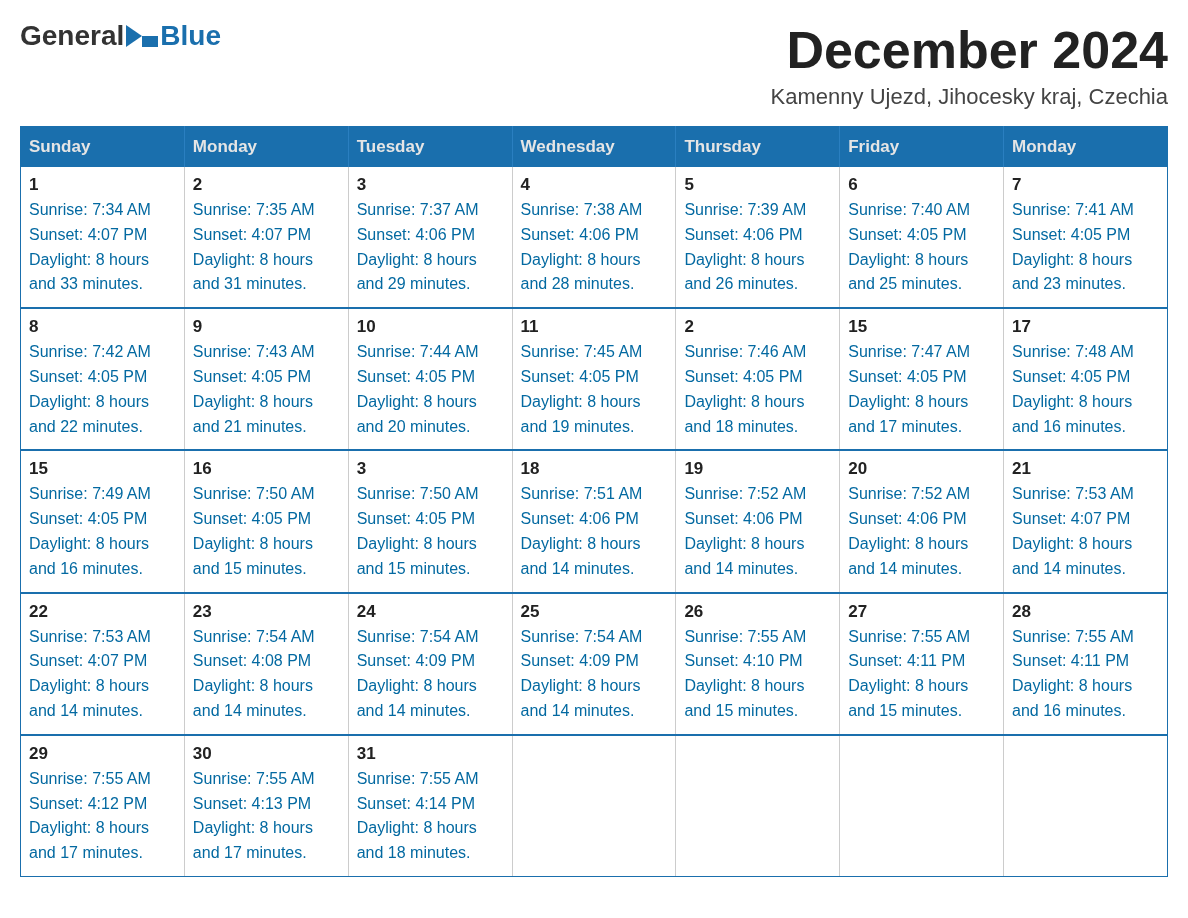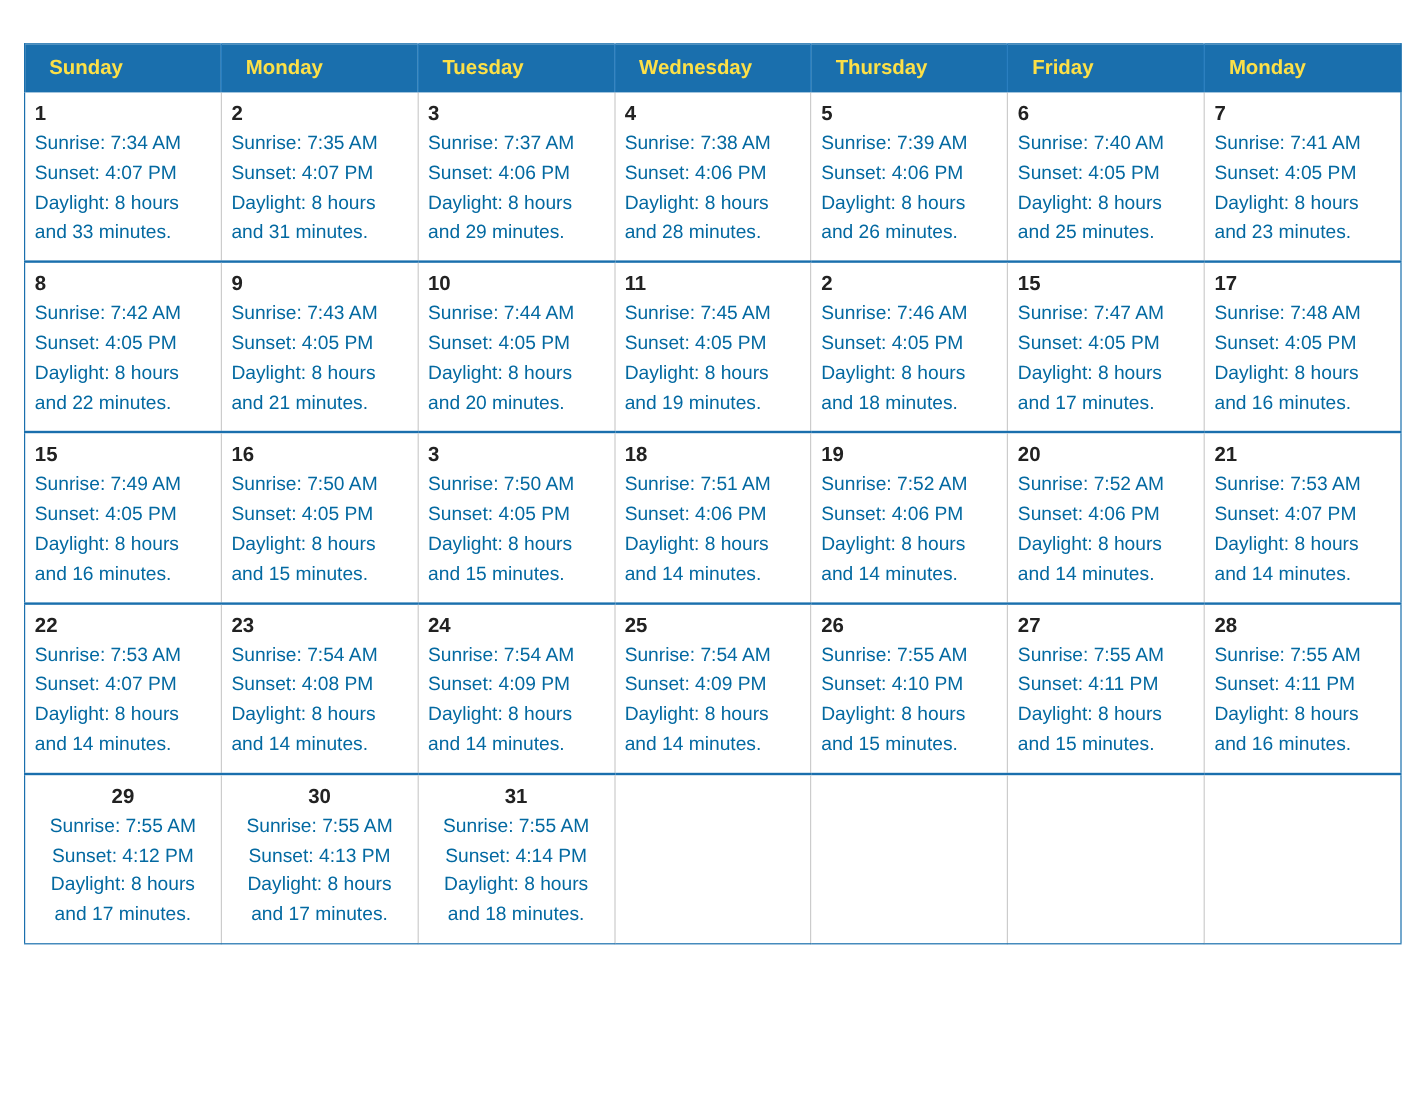--- a/index.html
+++ b/index.html
@@ -53,24 +53,24 @@
       color: #444;
       margin-top: 4px;
     }
     .calendar-table {
       width: 100%;
       border-collapse: collapse;
       border: 1px solid #1a6fad;
     }
     .calendar-table th {
       background-color: #1a6fad;
-      color: #fde047;
+      color: #e5e5e5;
       font-size: 17px;
       font-weight: bold;
-      padding: 10px 20px;
+      padding: 10px 8px;
       text-align: left;
       border-right: 1px solid #2a7fc0;
     }
     .calendar-table th:last-child {
       border-right: none;
     }
     .calendar-table td {
       vertical-align: top;
       padding: 8px 8px 10px 8px;
       border-right: 1px solid #ccc;
@@ -78,21 +78,20 @@
       font-size: 13.5px;
       color: #333;
       width: calc(100% / 7);
       min-height: 100px;
     }
     .calendar-table td:last-child {
       border-right: none;
     }
     .calendar-table tr:last-child td {
       border-bottom: 1px solid #1a6fad;
-      text-align: center;
     }
     .day-number {
       font-size: 17px;
       font-weight: bold;
       color: #222;
       display: block;
       margin-bottom: 3px;
     }
     .day-info {
       font-size: 16px;
@@ -100,20 +99,36 @@
       color: #0369a1;
     }
     .empty-cell {
       background: #fff;
     }
   </style>
 </head>
 <body>
 
 <div class="header-area">
+  <div class="logo">
+    <div class="logo-text">
+      <span class="logo-general">General</span>
+      <svg class="logo-flag" viewBox="0 0 32 22" xmlns="http://www.w3.org/2000/svg">
+        <rect width="32" height="22" fill="#fff"></rect>
+        <polygon points="0,0 16,11 0,22" fill="#1a6fad"></polygon>
+        <rect x="16" y="0" width="16" height="11" fill="#fff"></rect>
+        <rect x="16" y="11" width="16" height="11" fill="#1a6fad"></rect>
+      </svg>
+      <span class="logo-blue">Blue</span>
+    </div>
+  </div>
+  <div class="title-area">
+    <div class="month-title">December 2024</div>
+    <div class="location-subtitle">Kamenny Ujezd, Jihocesky kraj, Czechia</div>
+  </div>
 </div>
 
 <table class="calendar-table">
   <thead>
     <tr>
       <th>Sunday</th>
       <th>Monday</th>
       <th>Tuesday</th>
       <th>Wednesday</th>
       <th>Thursday</th>

